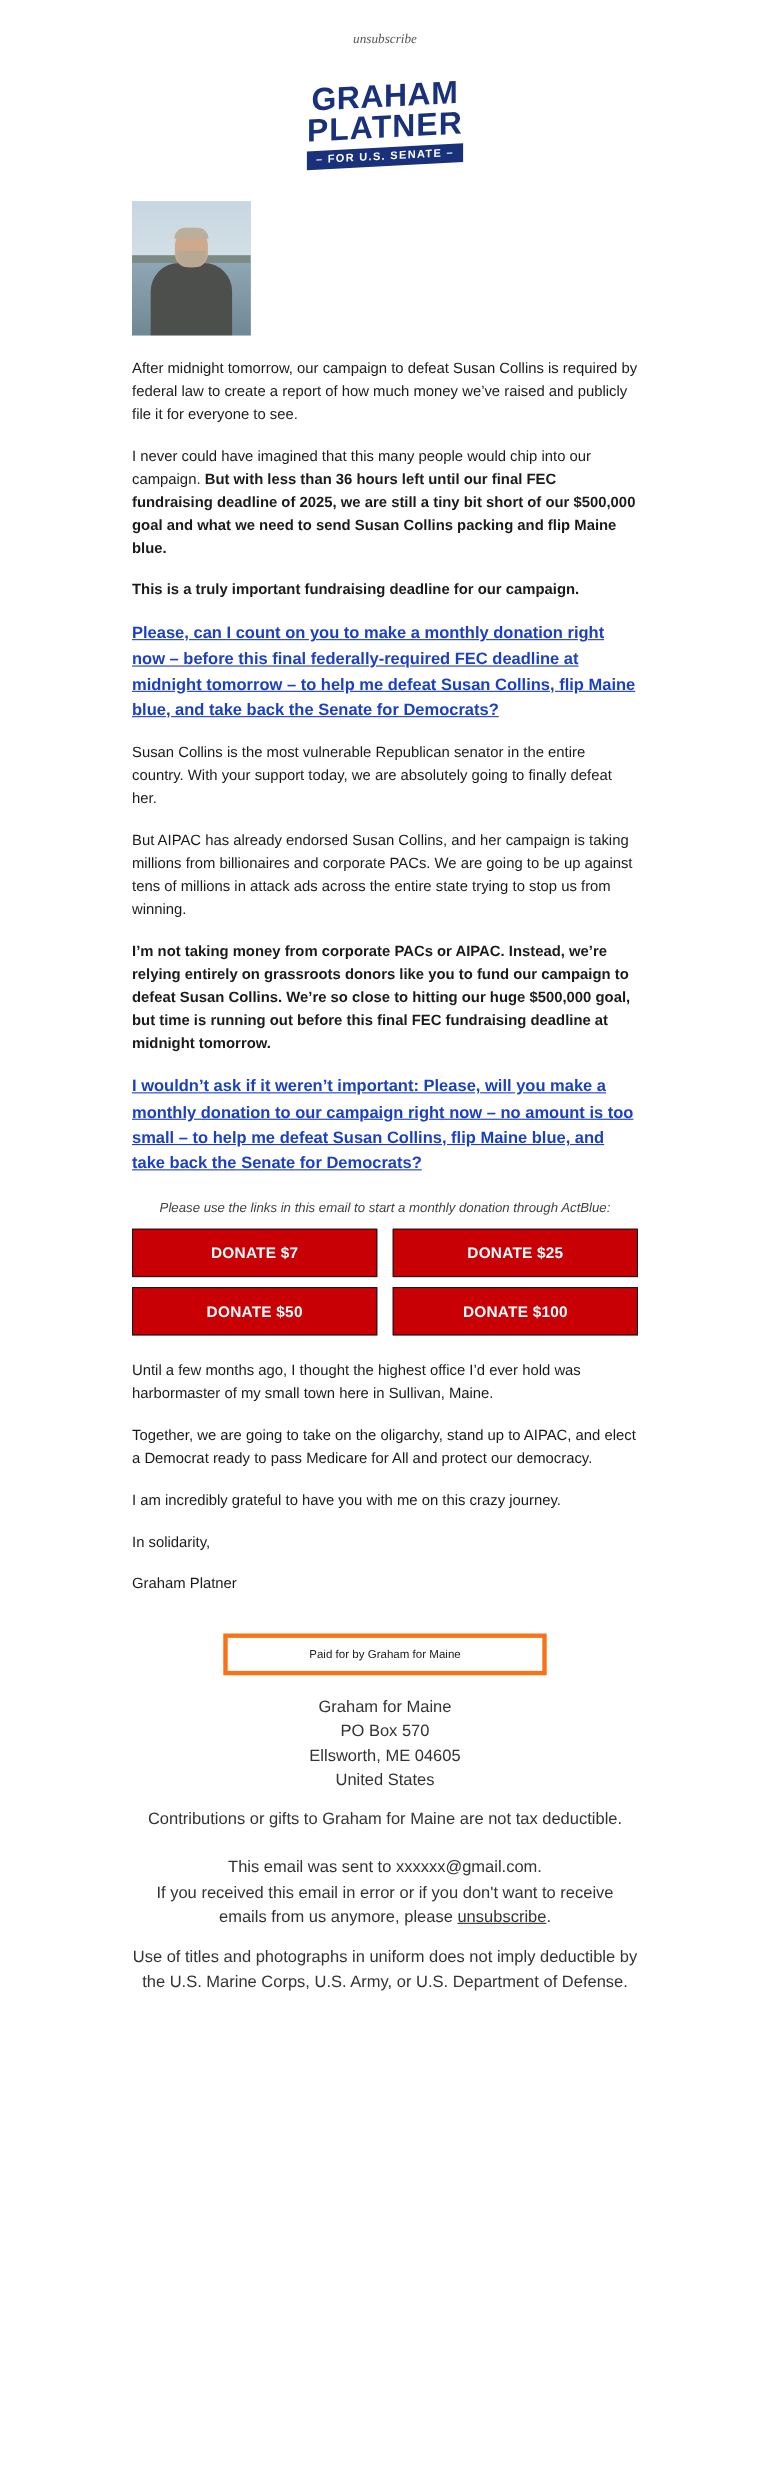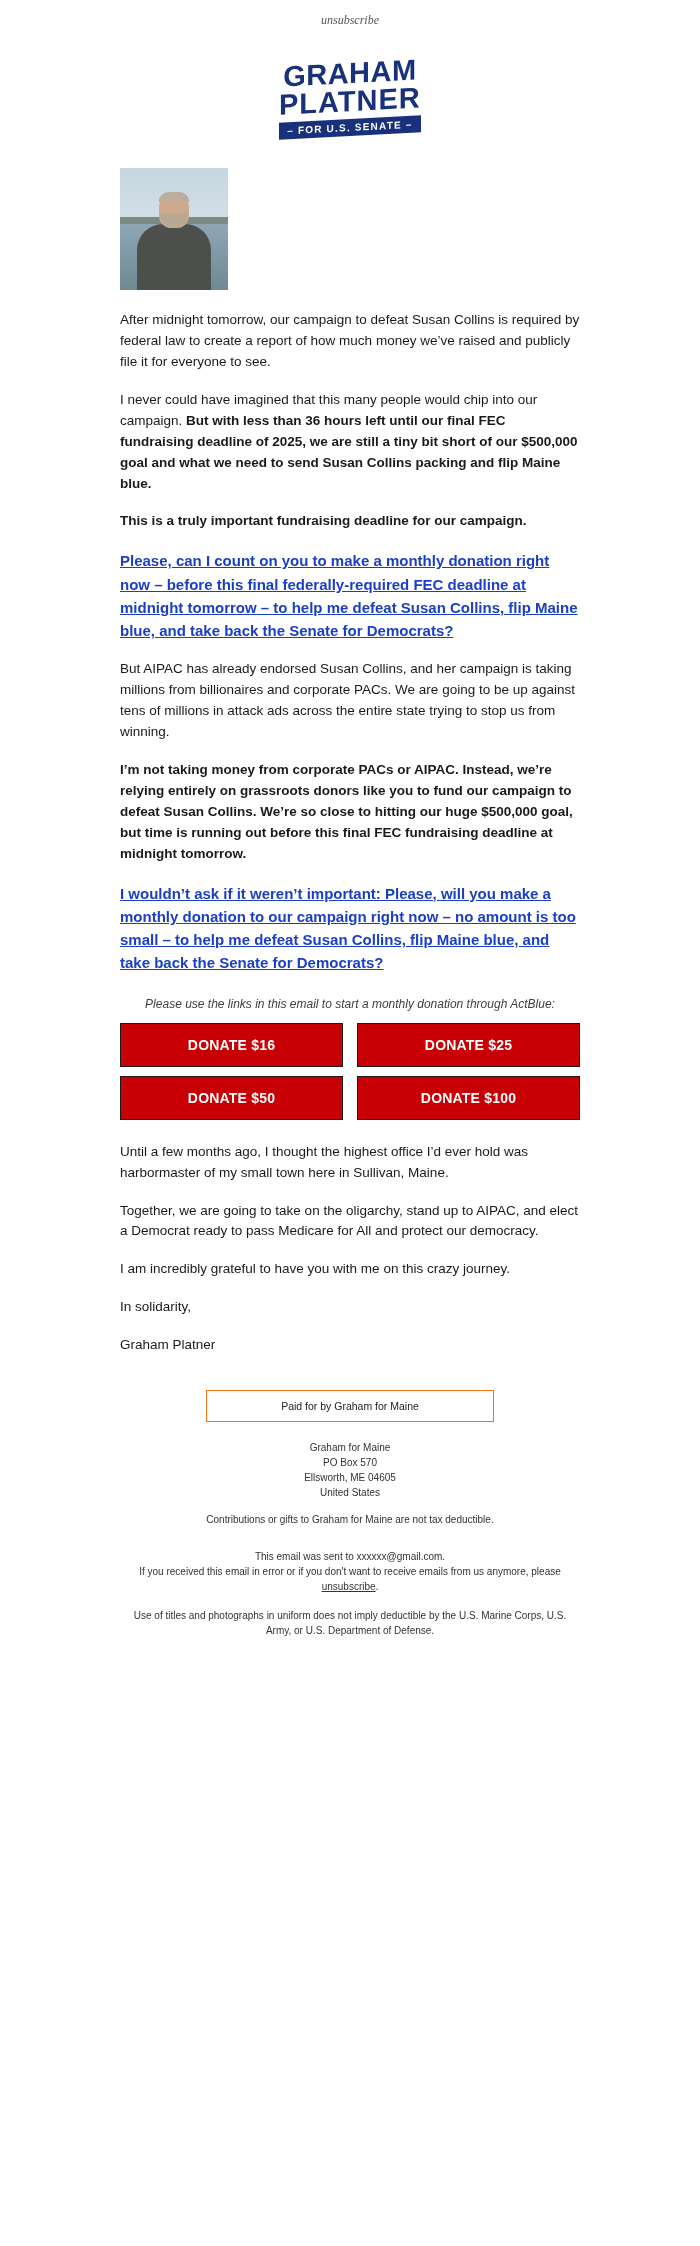--- a/index.html
+++ b/index.html
@@ -8,21 +8,21 @@
     background: #ffffff;
   }
   body {
     width: 700px;
     font-family: "Liberation Sans", sans-serif;
     color: #222222;
     -webkit-font-smoothing: antialiased;
   }
   .page {
     width: 660px;
-    margin: 1px auto;
+    margin: 16px auto;
     position: relative;
   }
   .unsub-bar {
     text-align: center;
     padding: 12px 0 8px 0;
     font-family: "Liberation Serif", serif;
     font-style: italic;
     font-size: 12px;
     color: #555555;
   }
@@ -119,31 +119,31 @@
     font-size: 14px;
     text-align: center;
     padding: 13px 0;
     letter-spacing: 0.2px;
     cursor: pointer;
     text-decoration: none;
     display: block;
   }
   .sig { margin-top: 0; }
   .paidfor {
-    border: 1px solid #f97316;
+    border: 4px solid #f97316;
     max-width: 286px;
     margin: 34px auto 18px auto;
     text-align: center;
     font-size: 10.5px;
     padding: 9px 0;
     color: #222222;
   }
   .footer {
     text-align: center;
-    font-size: 10px;
+    font-size: 15px;
     line-height: 1.5;
     color: #333333;
     margin-bottom: 10px;
   }
   .footer .addr { margin-bottom: 12px; }
   .footer .contrib { margin-bottom: 22px; }
   .footer a { color: #333333; text-decoration: underline; }
   .footer .sent { margin-bottom: 14px; }
   .footer .disclaimer { margin-bottom: 26px; }
 </style>
@@ -178,31 +178,32 @@
 
 
     <p>After midnight tomorrow, our campaign to defeat Susan Collins is required by federal law to create a report of how much money we’ve raised and publicly file it for everyone to see.</p>
 
     <p class="mixed"><span>I never could have imagined that this many people would chip into our campaign. </span><b>But with less than 36 hours left until our final FEC fundraising deadline of 2025, we are still a tiny bit short of our $500,000 goal and what we need to send Susan Collins packing and flip Maine blue.</b></p>
 
     <p class="bold">This is a truly important fundraising deadline for our campaign.</p>
 
     <a class="cta-link linkblock" href="#">Please, can I count on you to make a monthly donation right now – before this final federally-required FEC deadline at midnight tomorrow – to help me defeat Susan Collins, flip Maine blue, and take back the Senate for Democrats?</a>
 
+    <p>Susan Collins is the most vulnerable Republican senator in the entire country. With your support today, we are absolutely going to finally defeat her.</p>
 
     <p>But AIPAC has already endorsed Susan Collins, and her campaign is taking millions from billionaires and corporate PACs. We are going to be up against tens of millions in attack ads across the entire state trying to stop us from winning.</p>
 
     <p class="bold">I’m not taking money from corporate PACs or AIPAC. Instead, we’re relying entirely on grassroots donors like you to fund our campaign to defeat Susan Collins. We’re so close to hitting our huge $500,000 goal, but time is running out before this final FEC fundraising deadline at midnight tomorrow.</p>
 
     <a class="cta-link linkblock" href="#">I wouldn’t ask if it weren’t important: Please, will you make a monthly donation to our campaign right now – no amount is too small – to help me defeat Susan Collins, flip Maine blue, and take back the Senate for Democrats?</a>
 
     <div class="ask-note">Please use the links in this email to start a monthly donation through ActBlue:</div>
 
     <div class="donate-grid">
-      <a class="donate-btn" href="#">DONATE $16</a>
+      <a class="donate-btn" href="#">DONATE $7</a>
       <a class="donate-btn" href="#">DONATE $25</a>
       <a class="donate-btn" href="#">DONATE $50</a>
       <a class="donate-btn" href="#">DONATE $100</a>
     </div>
 
     <p>Until a few months ago, I thought the highest office I’d ever hold was harbormaster of my small town here in Sullivan, Maine.</p>
 
     <p>Together, we are going to take on the oligarchy, stand up to AIPAC, and elect a Democrat ready to pass Medicare for All and protect our democracy.</p>
 
     <p>I am incredibly grateful to have you with me on this crazy journey.</p>

